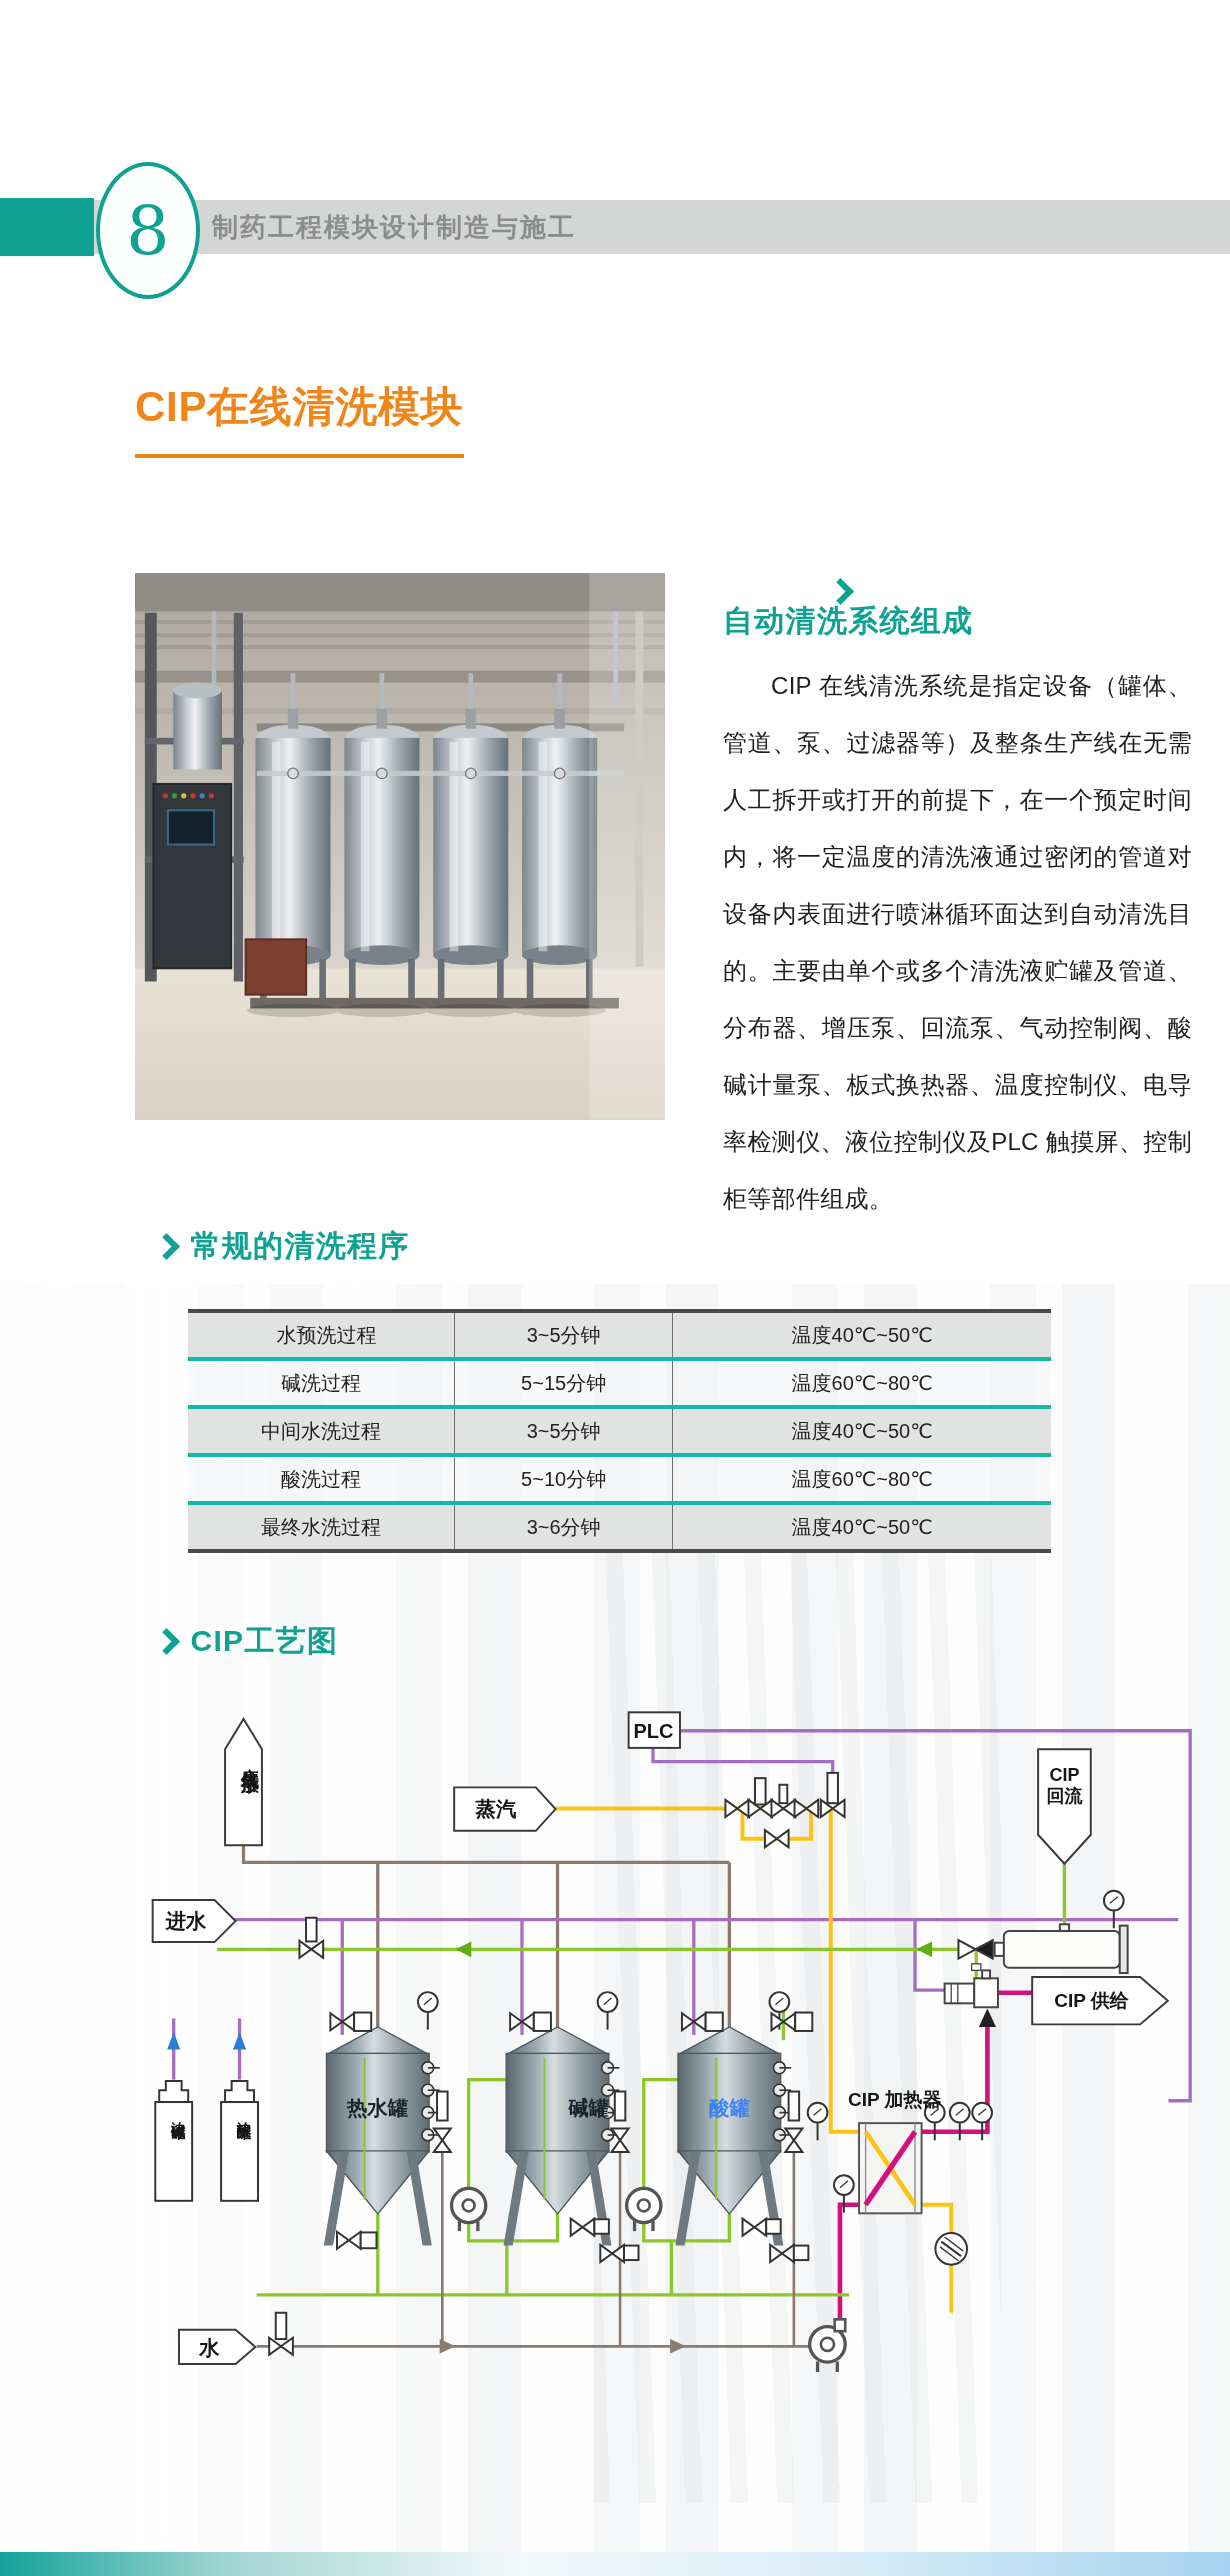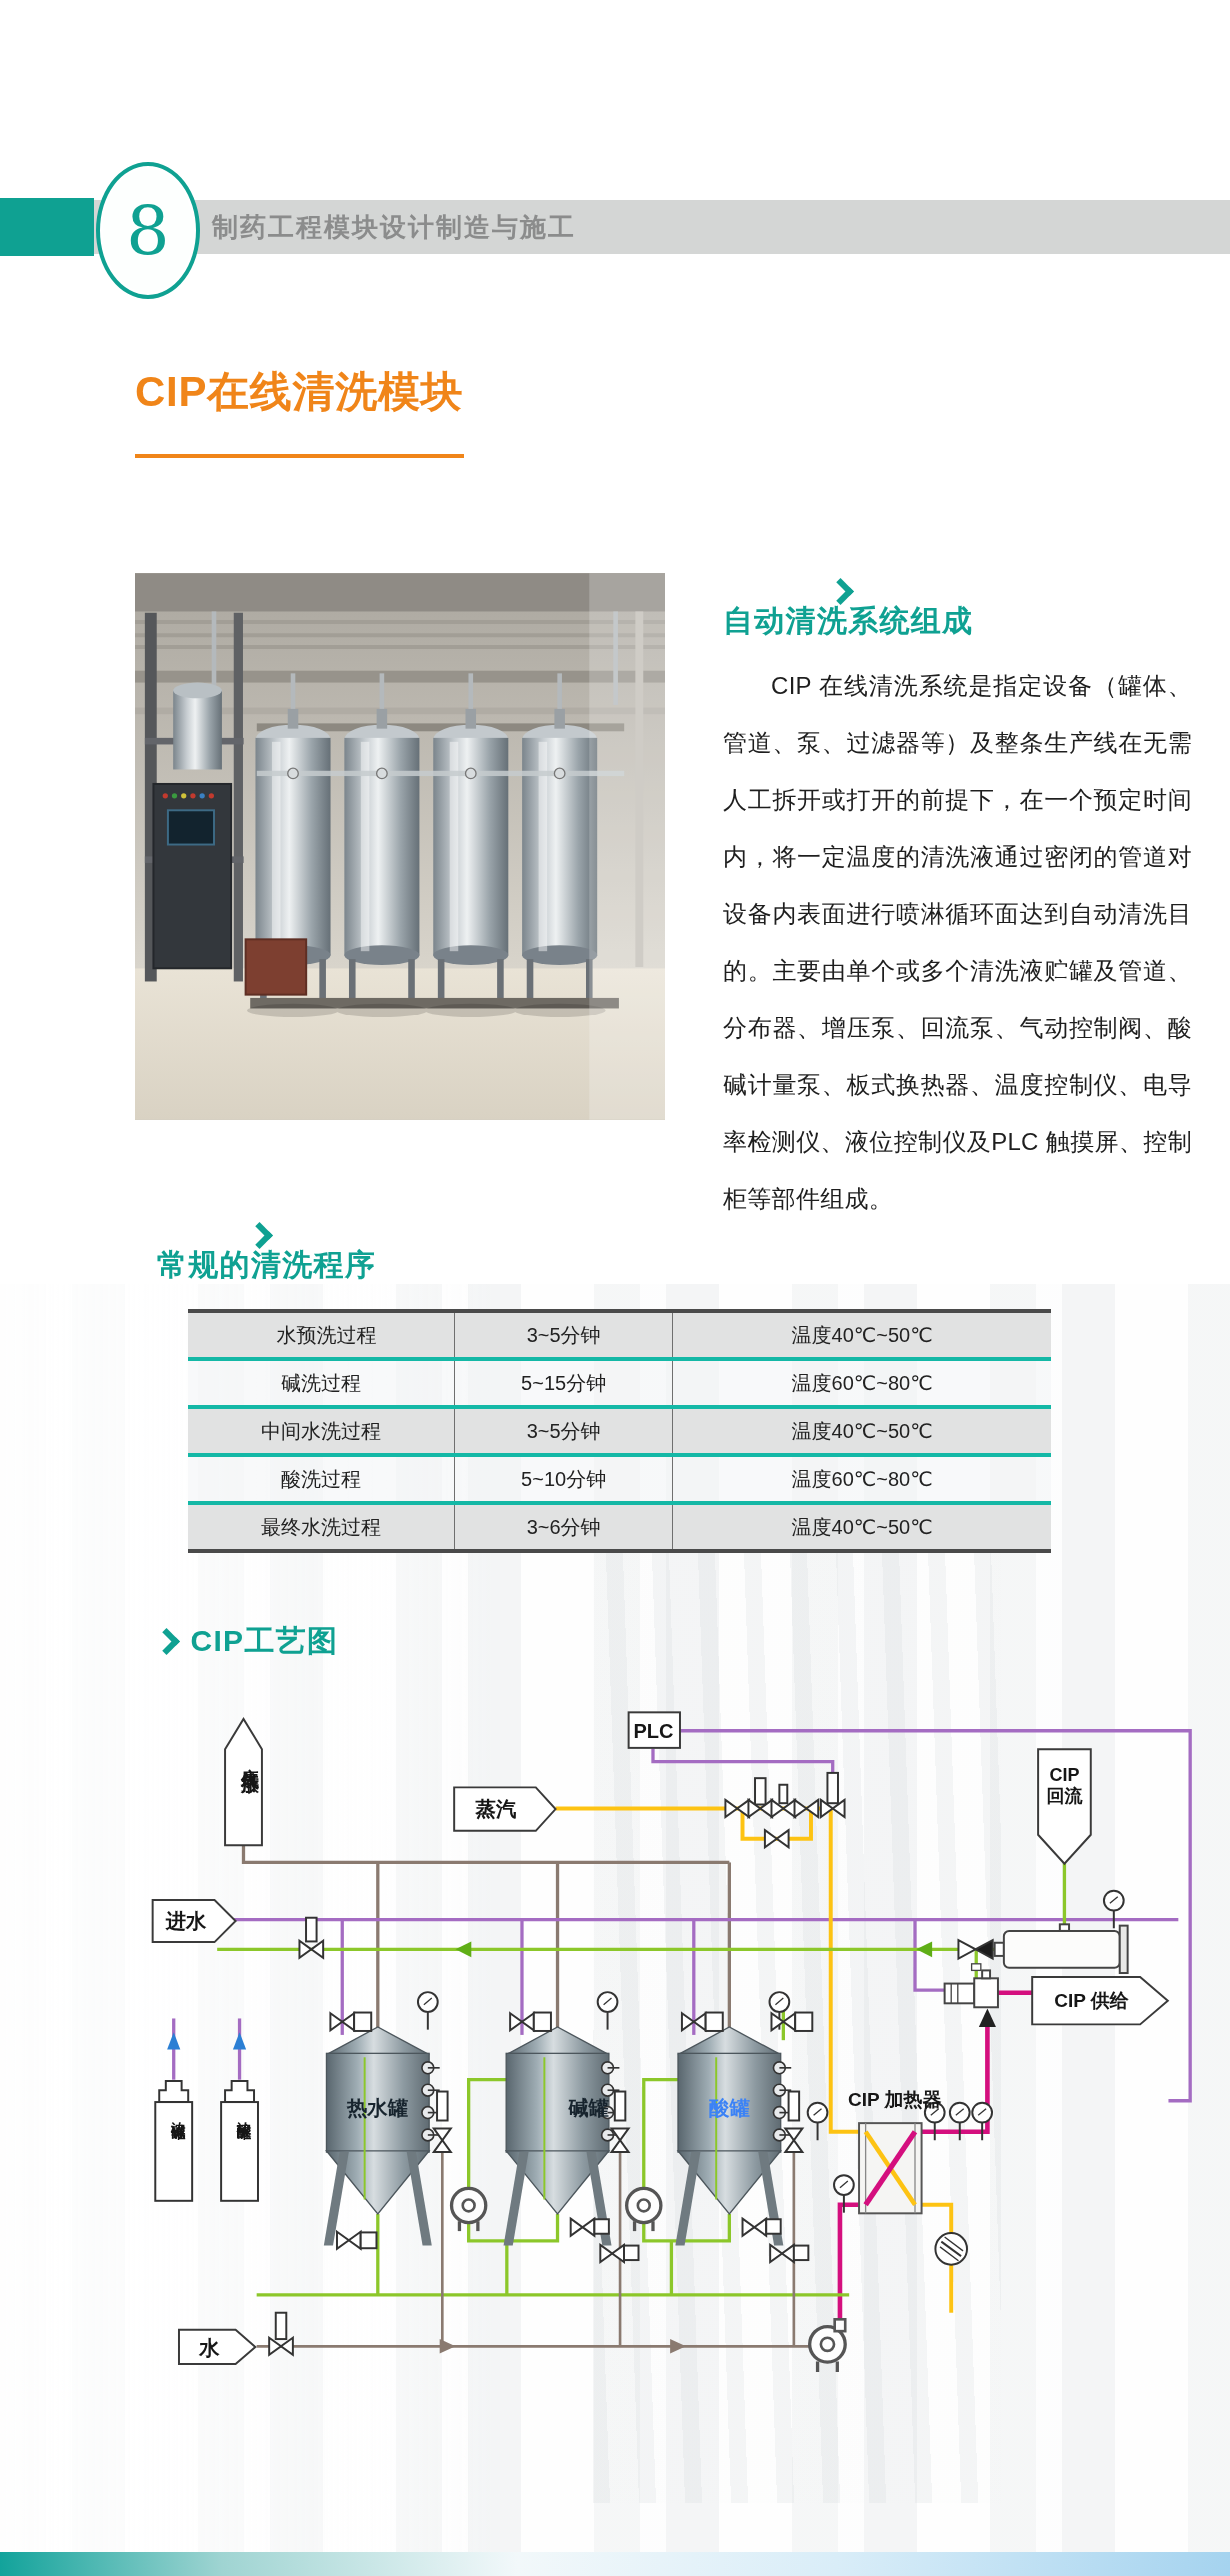--- a/index.html
+++ b/index.html
@@ -20,21 +20,21 @@
   .hdr-teal{position:absolute;left:0;top:198px;width:94px;height:58px;background:#0fa192;}
   .hdr-bar{position:absolute;left:94px;top:200px;width:1137px;height:54px;background:#d4d6d5;}
   .hdr-ellipse{position:absolute;left:96px;top:162px;width:96px;height:129px;background:#fdfffe;
     border:4px solid #0fa192;border-radius:50%;display:flex;align-items:center;justify-content:center;
     box-shadow:0 0 0 2.6px #ffffff inset;}
   .hdr-num{font-family:"DejaVu Serif","Liberation Serif",serif;font-size:68px;color:#0fa192;line-height:1;}
   .hdr-title{position:absolute;left:212px;top:200px;height:72px;line-height:54px;
     font-size:26px;font-weight:bold;color:#8b8c8c;letter-spacing:2px;}
 
   
-  .main-title{position:absolute;left:135px;top:364px;font-size:42px;font-weight:bold;color:#f08519;letter-spacing:0.7px;}
+  .main-title{position:absolute;left:135px;top:379px;font-size:42px;font-weight:bold;color:#f08519;letter-spacing:0.7px;}
   .main-title-rule{position:absolute;left:135px;top:454px;width:329px;height:4px;background:#f08519;}
 
   
   .sec-head{position:absolute;display:flex;align-items:center;color:#0fa192;font-weight:bold;}
   .chev{display:inline-block;width:13px;height:13px;border-top:6px solid #0fa192;border-right:6px solid #0fa192;
         transform:rotate(45deg);margin-right:14.5px;flex:0 0 auto;}
   .sec-head .txt{font-size:30px;letter-spacing:1.3px;}
 
   
   .photo{position:absolute;left:135px;top:573px;width:530px;height:547px;background:#cfcac1;overflow:hidden;}
@@ -195,21 +195,21 @@
       <rect x="690" y="0" width="115" height="830" fill="#ffffff" opacity=".22"></rect>
     </svg>
   </div>
 
   <div class="sec-head" style="left:723px;top:582px;flex-direction:column;">
     <span class="chev"></span>
     <span class="txt">自动清洗系统组成</span>
   </div>
   <p class="para">CIP 在线清洗系统是指定设备（罐体、管道、泵、过滤器等）及整条生产线在无需人工拆开或打开的前提下，在一个预定时间内，将一定温度的清洗液通过密闭的管道对设备内表面进行喷淋循环面达到自动清洗目的。主要由单个或多个清洗液贮罐及管道、分布器、增压泵、回流泵、气动控制阀、酸碱计量泵、板式换热器、温度控制仪、电导率检测仪、液位控制仪及PLC 触摸屏、控制柜等部件组成。</p>
 
-  <div class="sec-head" style="left:157px;top:1226px;flex-direction:column;">
+  <div class="sec-head" style="left:157px;top:1226px;">
     <span class="chev"></span>
     <span class="txt">常规的清洗程序</span>
   </div>
 
   <table class="proc-table">
     <tbody>
         <tr>
       <td class="col-a">水预洗过程</td>
       <td class="col-b">3~5分钟</td>
       <td class="col-c">温度40℃~50℃</td>

